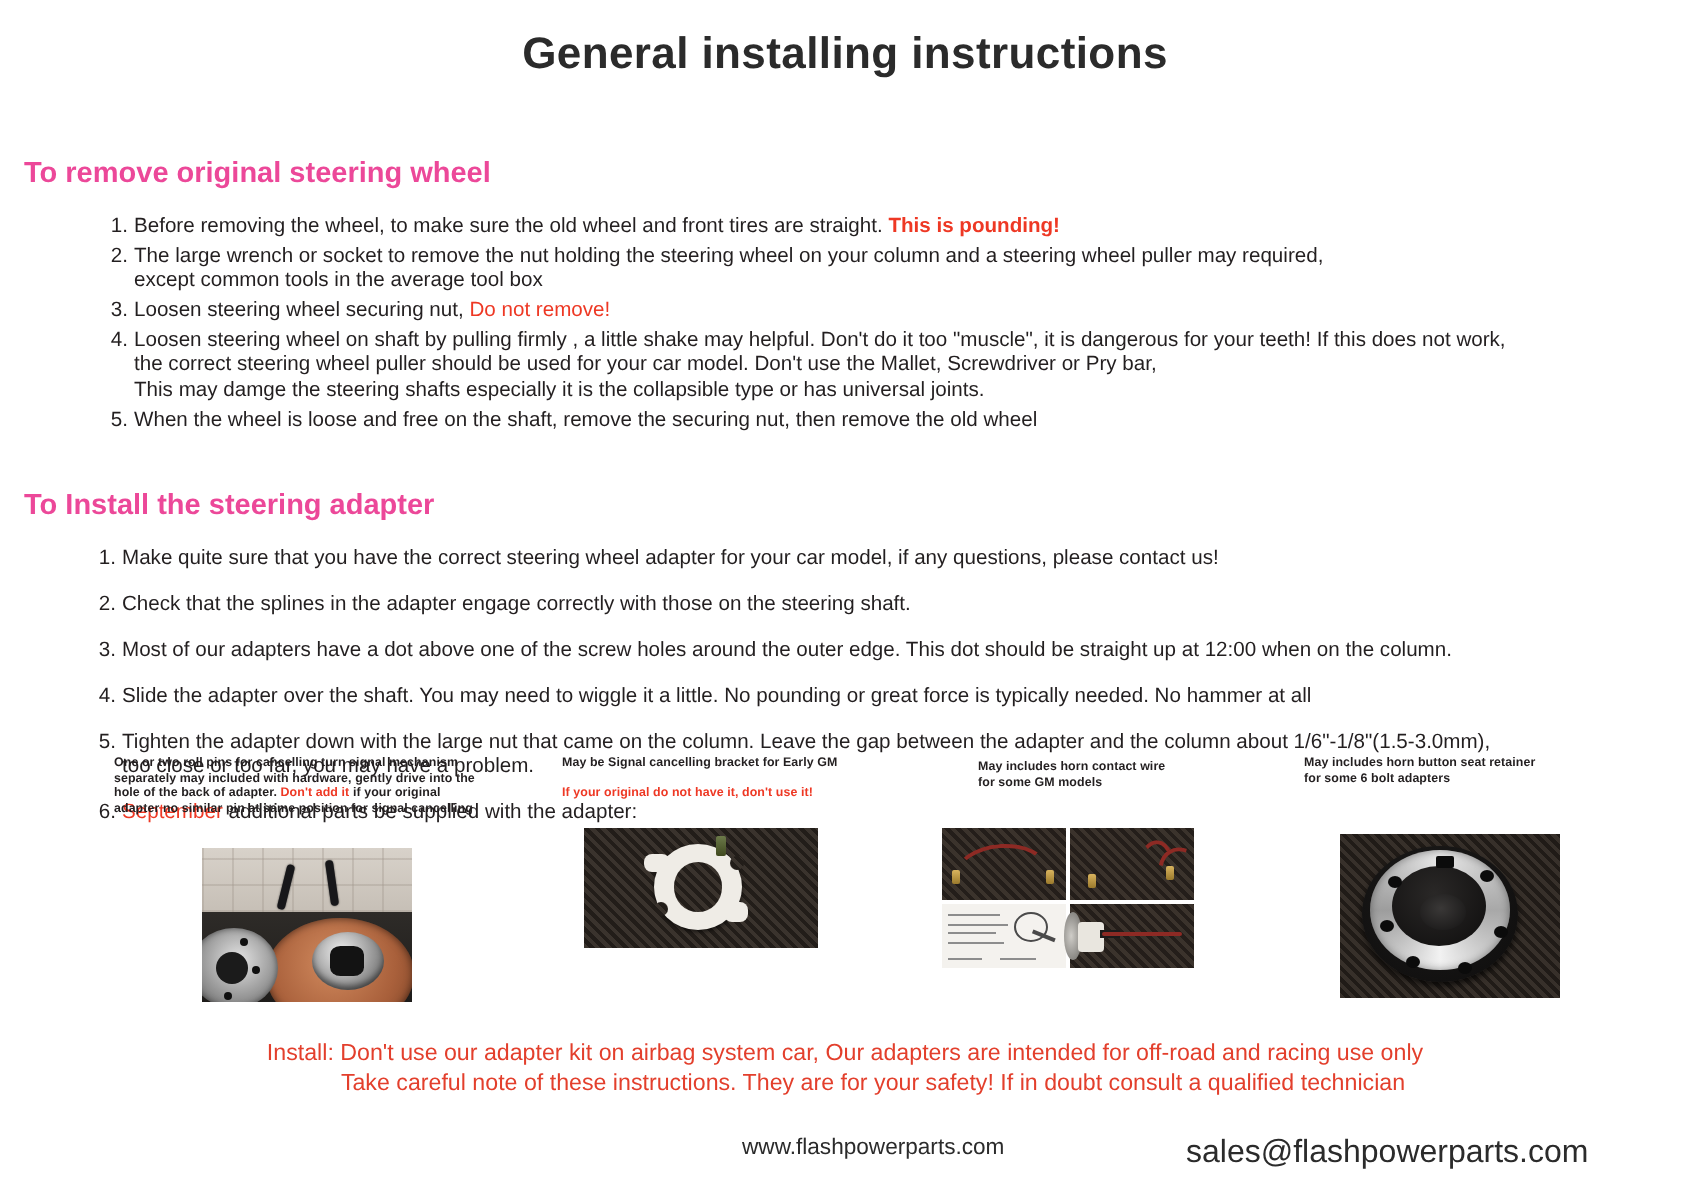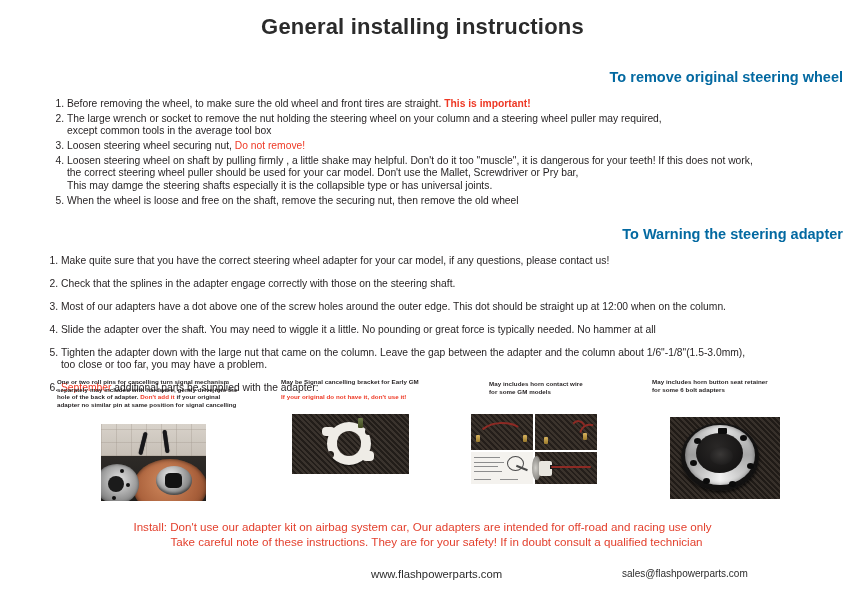--- a/index.html
+++ b/index.html
@@ -25,25 +25,25 @@
   .doc-title {
     text-align: center;
     font-size: 22px;
     font-weight: bold;
     letter-spacing: 0.2px;
     color: #2b2b2b;
     margin: 0;
     padding-top: 14px;
   }
   .section-title {
-    text-align: right;
+    text-align: left;
     font-size: 14.5px;
     font-weight: bold;
-    color: #0369a1;
-    margin: 2px;
+    color: #ec4899;
+    margin: 12px;
   }
   .section-title.remove { padding-top: 27px; }
   .section-title.install { padding-top: 16px; }
 
   
   .steps {
     margin: 0;
     padding: 0;
     list-style: none;
   }
@@ -330,44 +330,44 @@
   }
   .site {
     position: absolute;
     left: 371px;
     top: 5px;
     font-size: 11.3px;
     color: #2b2b2b;
   }
   .mail {
     position: absolute;
-    left: 622px;
+    left: 593px;
     top: 5px;
-    font-size: 10px;
+    font-size: 16px;
     color: #2b2b2b;
   }
 </style>
 </head>
 <body>
 
 <div class="page">
 
   <h1 class="doc-title">General installing instructions</h1>
 
   <h2 class="section-title remove">To remove  original steering wheel</h2>
 
   <ol class="steps remove-list" id="remove-list">
-      <li><span class="num">1.</span>Before removing the wheel, to make sure the old wheel and front tires are straight. <span class="red-b">This is important!</span></li>
+      <li><span class="num">1.</span>Before removing the wheel, to make sure the old wheel and front tires are straight. <span class="red-b">This is pounding!</span></li>
       <li><span class="num">2.</span>The large wrench or socket to remove the nut holding the steering wheel on your column and a steering wheel puller may required,<br>except common tools in the average tool box</li>
       <li><span class="num">3.</span>Loosen steering wheel securing nut, <span class="red">Do not remove!</span></li>
       <li><span class="num">4.</span>Loosen steering wheel on shaft by pulling firmly , a little shake may helpful. Don't do it too "muscle", it is dangerous for your teeth! If this does not work,<br>the correct steering wheel puller should be used for your car model. Don't use the Mallet, Screwdriver or Pry bar,<br>This may damge the steering shafts especially it is the collapsible type or has universal joints.</li>
       <li><span class="num">5.</span>When the wheel is loose and free on the shaft, remove the securing nut, then remove the old wheel</li>
     </ol>
 
-  <h2 class="section-title install">To Warning the steering adapter</h2>
+  <h2 class="section-title install">To Install the steering adapter</h2>
 
   <ol class="steps install-list" id="install-list">
       <li><span class="num">1.</span>Make quite sure that you have the correct steering wheel adapter for your car model, if any questions, please contact us!</li>
       <li><span class="num">2.</span>Check that the splines in the adapter engage correctly with those on the steering shaft.</li>
       <li><span class="num">3.</span>Most of our adapters have a dot above one of the screw holes around the outer edge. This dot should be straight up at 12:00 when on the column.</li>
       <li><span class="num">4.</span>Slide the adapter over the shaft. You may need to wiggle it a little. No pounding or great force is typically needed. No hammer at all</li>
       <li><span class="num">5.</span>Tighten the adapter down with the large nut that came on the column. Leave the gap between the adapter and the column about 1/6"-1/8"(1.5-3.0mm),<br>too close or too far, you may have a problem.</li>
       <li><span class="num">6.</span><span class="red">September</span> additional parts be supplied with the adapter:</li>
     </ol>
 

